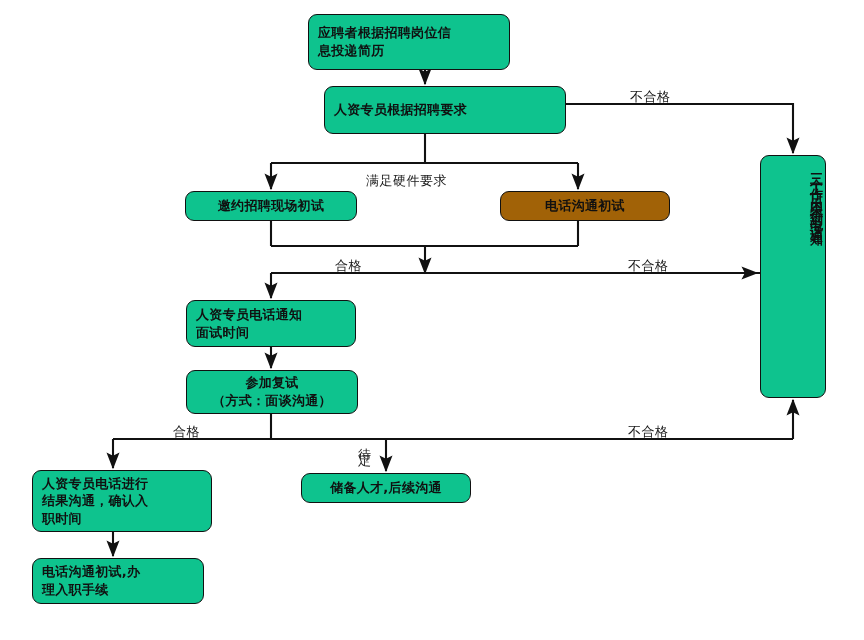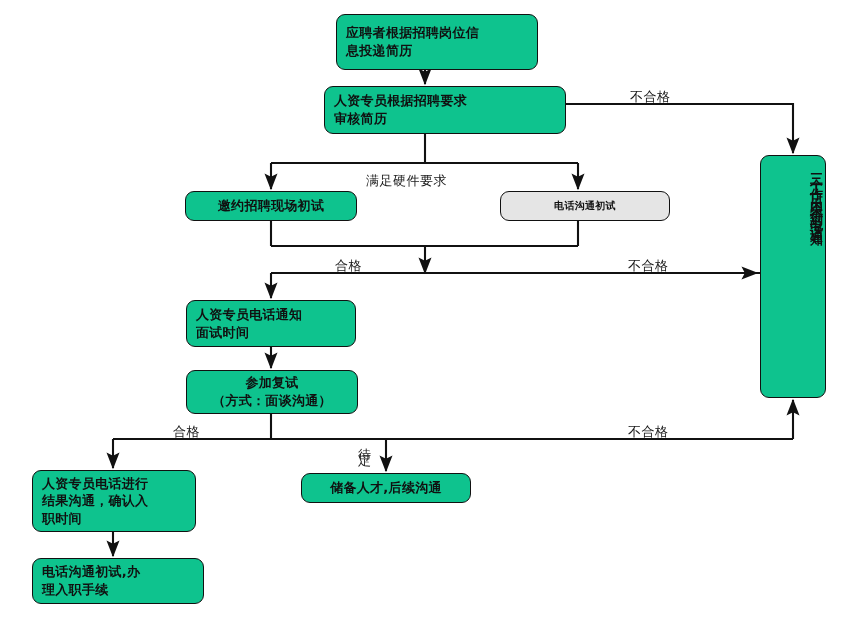--- a/index.html
+++ b/index.html
@@ -122,55 +122,54 @@
 
       <path d="M386,439 L386,471"></path>
 
       <path d="M793,439 L793,400"></path>
 
       <path d="M113,532 L113,556"></path>
     </g>
   </svg>
 
   <div id="nodes-root">
-      <div class="node lt" style="left: 336px; top: 14px; width: 202px; height: 56px; font-size: 13px; background: rgb(14, 195, 142);">
+      <div class="node lt" style="left: 308px; top: 14px; width: 202px; height: 56px; font-size: 13px; background: rgb(14, 195, 142);">
         <div class="lines">
           <div>应聘者根据招聘岗位信</div>
           <div>息投递简历</div>
         </div>
       </div>
       <div class="node lt" style="left: 324px; top: 86px; width: 242px; height: 48px; font-size: 13px; background: rgb(14, 195, 142);">
         <div class="lines">
           <div>人资专员根据招聘要求</div>
-          <div>审核简历</div>
         </div>
       </div>
       <div class="node" style="left: 185px; top: 191px; width: 172px; height: 30px; font-size: 13px; background: rgb(14, 195, 142);">
         <div class="lines">
           <div>邀约招聘现场初试</div>
         </div>
       </div>
-      <div class="node" style="left: 500px; top: 191px; width: 170px; height: 30px; font-size: 10px; background: #e5e5e5;">
+      <div class="node" style="left: 500px; top: 191px; width: 170px; height: 30px; font-size: 13px; background: #a16207;">
         <div class="lines">
           <div>电话沟通初试</div>
         </div>
       </div>
       <div class="node lt" style="left: 186px; top: 300px; width: 170px; height: 47px; font-size: 13px; background: rgb(14, 195, 142);">
         <div class="lines">
           <div>人资专员电话通知</div>
           <div>面试时间</div>
         </div>
       </div>
       <div class="node" style="left: 186px; top: 370px; width: 172px; height: 44px; font-size: 13px; background: rgb(14, 195, 142);">
         <div class="lines">
           <div>参加复试</div>
           <div>（方式：面谈沟通）</div>
         </div>
       </div>
-      <div class="node lt" style="left: 32px; top: 470px; width: 164px; height: 62px; font-size: 13px; background: rgb(14, 195, 142);">
+      <div class="node lt" style="left: 32px; top: 470px; width: 180px; height: 62px; font-size: 13px; background: rgb(14, 195, 142);">
         <div class="lines">
           <div>人资专员电话进行</div>
           <div>结果沟通，确认入</div>
           <div>职时间</div>
         </div>
       </div>
       <div class="node lt" style="left: 32px; top: 558px; width: 172px; height: 46px; font-size: 13px; background: rgb(14, 195, 142);">
         <div class="lines">
           <div>电话沟通初试,办</div>
           <div>理入职手续</div>

